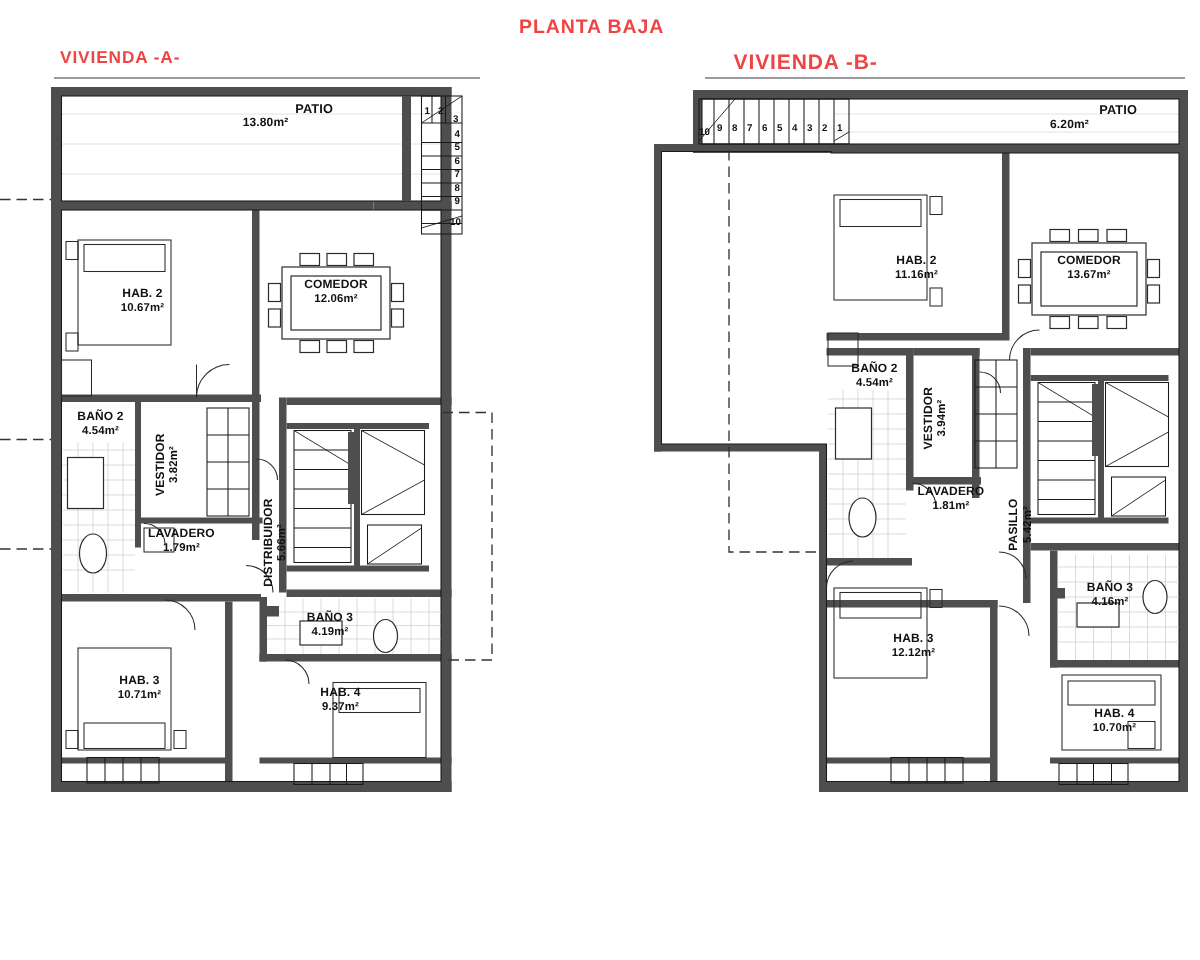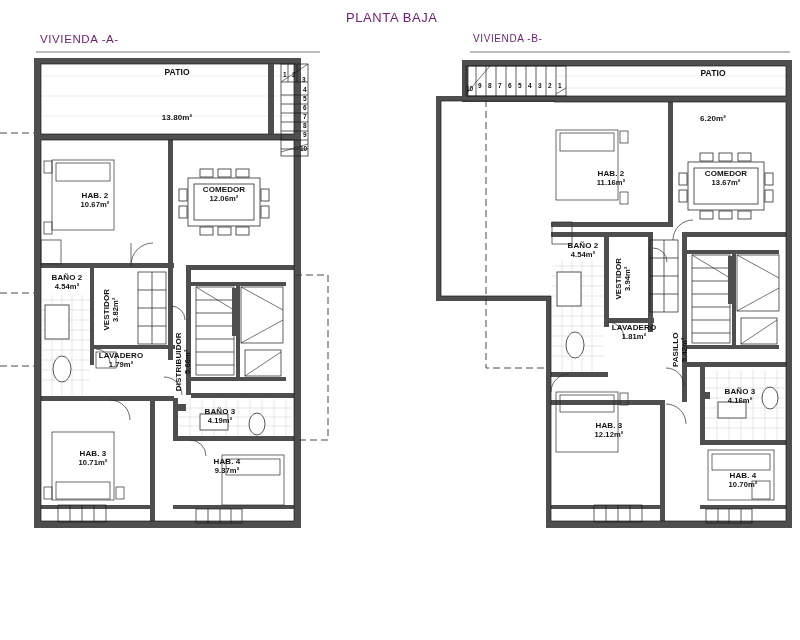--- a/index.html
+++ b/index.html
@@ -17,41 +17,42 @@
   }
   #plan {
     position: absolute;
     left: 0; top: 0;
     width: 800px; height: 640px;
   }
   .ttl {
     position: absolute;
     font-size: 13px;
     letter-spacing: 0.6px;
-    color: #701a75;
+    color: #ef4444;
     white-space: nowrap;
+    font-weight: bold;
   }
   #sheet-title { left: 346px; top: 10px; }
   #unit-a-title { left: 40px; top: 33px; font-size: 11.5px; }
-  #unit-b-title { left: 473px; top: 33px; font-size: 10px; }
+  #unit-b-title { left: 489px; top: 33px; font-size: 14px; }
 
   .rlabel {
     position: absolute;
     text-align: center;
     line-height: 1.12;
     white-space: nowrap;
     font-weight: bold;
     font-size: 8px;
     color: #111;
     letter-spacing: 0.1px;
   }
   .rlabel .nm { display: block; font-size: 8px; }
   .rlabel .ar { display: block; font-size: 7.6px; }
-  .rlabel.big .nm { font-size: 8.5px; }
-  .rlabel.big .ar { font-size: 8px; margin-top: 36px; }
+  .rlabel.big .nm { font-size: 8.5px; text-align: right; }
+  .rlabel.big .ar { font-size: 8px; }
   .rlabel.vert {
     transform: rotate(-90deg);
     transform-origin: center center;
   }
   .stepnum {
     position: absolute;
     font-size: 6.5px;
     font-weight: bold;
     color: #111;
     text-align: center;

